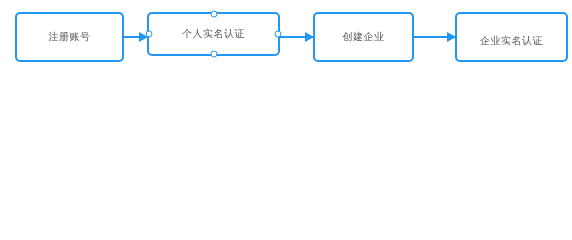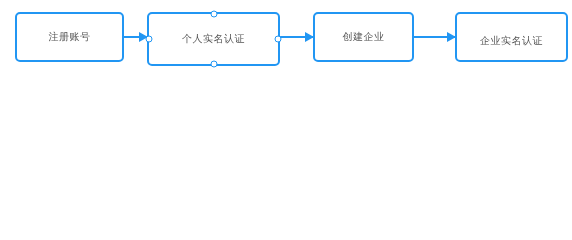--- a/index.html
+++ b/index.html
@@ -84,21 +84,21 @@
   </div>
 
   <div class="connector" id="connector-3" style="left: 414px; width: 41px; background: rgb(33, 150, 243);">
     <span class="arrowhead"></span>
   </div>
 
   <div class="flow-node" id="node-0" style="left: 15px; top: 12px; width: 109px; height: 50px; border-color: rgb(33, 150, 243); background: rgb(255, 255, 255);">
     <span class="node-label" style="color: rgb(85, 85, 85);">注册账号</span>
   </div>
 
-  <div class="flow-node selected" id="node-1" style="left: 147px; top: 12px; width: 133px; height: 54px; border-color: rgb(33, 150, 243); background: rgb(255, 255, 255);">
+  <div class="flow-node selected" id="node-1" style="left: 147px; top: 12px; width: 133px; height: 44px; border-color: rgb(33, 150, 243); background: rgb(255, 255, 255);">
     <span class="node-label" style="color: rgb(85, 85, 85);">个人实名认证</span>
     <span class="handle top"></span>
     <span class="handle bottom"></span>
     <span class="handle left"></span>
     <span class="handle right"></span>
   </div>
 
   <div class="flow-node" id="node-2" style="left: 313px; top: 12px; width: 101px; height: 50px; border-color: rgb(33, 150, 243); background: rgb(255, 255, 255);">
     <span class="node-label" style="color: rgb(85, 85, 85);">创建企业</span>
   </div>

